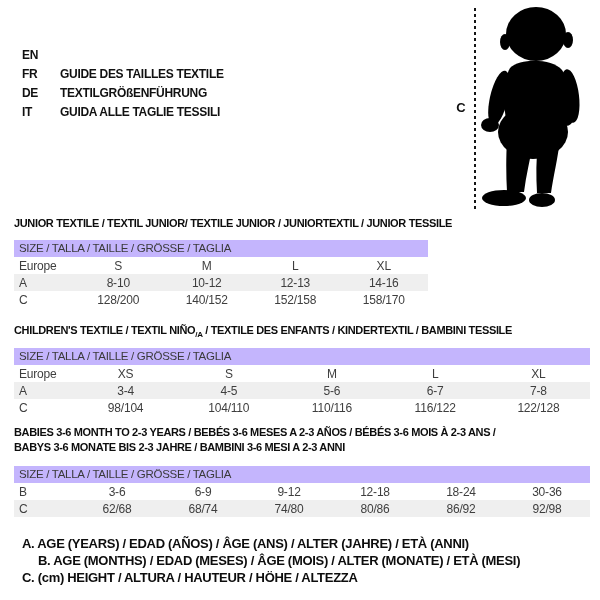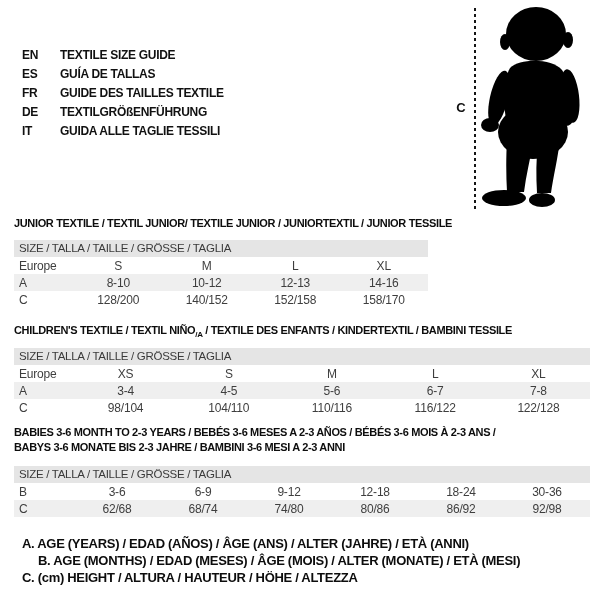--- a/index.html
+++ b/index.html
@@ -27,21 +27,21 @@
     font-size:13px; font-weight:bold; text-align:center;
   }
   .baby-svg { position:absolute; left:40px; top:6px; }
 
   
   .tbl-title {
     position:absolute; font-size:11px; font-weight:bold; letter-spacing:-0.35px;
     white-space:nowrap; color:#0d0d0d;
   }
   .size-bar {
-    position:absolute; height:17px; background:#e5e5e5;
+    position:absolute; height:17px; background:#c4b5fd;
     font-size:11.5px; color:#3a3a3a; letter-spacing:-0.3px;
     line-height:17px; padding-left:5px; white-space:nowrap;
   }
   .size-table {
     position:absolute; border-collapse:collapse; table-layout:fixed;
     font-size:12px; color:#3e3e3e; letter-spacing:-0.2px;
   }
   .size-table th, .size-table td {
     height:17px; padding:0; font-weight:normal; text-align:center; vertical-align:middle;
   }
@@ -56,25 +56,20 @@
   }
 </style>
 </head>
 <body>
 
 <div class="page">
 
   <div class="lang-block">
     <div class="lang-row">
       <span class="lang-code">EN</span>
-      <span class="lang-label">TEXTILE SIZE GUIDE</span>
-    </div>
-    <div class="lang-row">
-      <span class="lang-code">ES</span>
-      <span class="lang-label">GUÍA DE TALLAS</span>
     </div>
     <div class="lang-row">
       <span class="lang-code">FR</span>
       <span class="lang-label">GUIDE DES TAILLES TEXTILE</span>
     </div>
     <div class="lang-row">
       <span class="lang-code">DE</span>
       <span class="lang-label">TEXTILGRÖßENFÜHRUNG</span>
     </div>
     <div class="lang-row">

